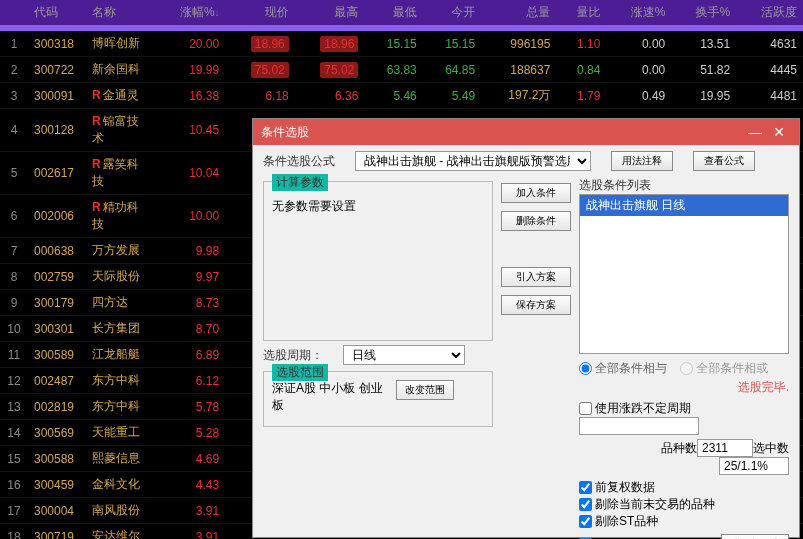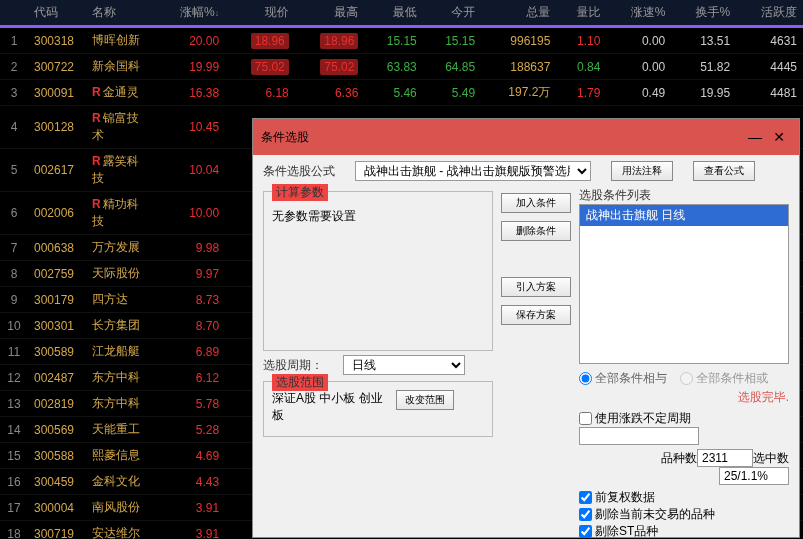--- a/index.html
+++ b/index.html
@@ -1,45 +1,45 @@
 <!DOCTYPE html>
 <html><head>
 <meta charset="utf-8">
 <style>
 *{box-sizing:border-box;margin:0;padding:0;font-family:"Microsoft YaHei",SimSun,sans-serif}
 body{background:#000;color:#ccc;font-size:12px;width:803px;height:539px;overflow:hidden;position:relative}
 .tbl{width:803px;border-collapse:collapse}
-.tbl th{background:#0f172a;color:#999;text-align:right;padding:4px 6px;font-weight:normal;border-bottom:3px solid #8b5cf6;height:24px;font-size:12px}
+.tbl th{background:#4c1d95;color:#999;text-align:right;padding:4px 6px;font-weight:normal;border-bottom:6px solid #8b5cf6;height:24px;font-size:12px}
 .tbl th:first-child{text-align:center;width:28px}
 .tbl th:nth-child(2){text-align:left;width:58px}
 .tbl th:nth-child(3){text-align:left;width:68px}
 .tbl td{padding:4px 6px;text-align:right;height:23px;border-bottom:1px solid #111;font-size:12px}
 .tbl td:first-child{text-align:center;color:#888}
 .tbl td:nth-child(2){color:#d4a84b;text-align:left}
 .tbl td:nth-child(3){color:#d4a84b;text-align:left}
 .red{color:#e83030}
 .green{color:#3cb043}
 .yellow{color:#d4a84b}
 .white{color:#ccc}
 .hlcell{background:#8b1a1a;color:#e83030;display:inline-block;padding:1px 4px;border-radius:2px}
 .rbadge{color:#e83030;font-weight:bold;margin-right:2px}
 .sort-ico{font-size:9px;color:#888}
 
 .dlg{position:absolute;left:252px;top:118px;width:548px;height:420px;background:#f0f0f0;border:1px solid #888;font-size:12px;color:#000}
-.dlg-title{background:#d9534f;color:#000000;height:36px;line-height:26px;padding:0 8px;display:flex;align-items:center}
+.dlg-title{background:#d9534f;color:#ffffff;height:26px;line-height:26px;padding:0 8px;display:flex;align-items:center}
 .dlg-title span:first-child{flex:1}
 .dlg-title .tbtn{width:24px;text-align:center;cursor:pointer;font-size:14px}
 .dlg-body{padding:6px 10px;font-size:12px}
 .row1{display:flex;align-items:center;gap:20px;margin-bottom:6px}
 .lbl{color:#333}
 .sel{border:1px solid #999;background:#fff;height:20px;padding:0 4px;font-size:12px}
 .btn{border:1px solid #888;background:linear-gradient(#fdfdfd,#e6e6e6);height:20px;padding:0 8px;font-size:10px;cursor:pointer;white-space:nowrap}
 .btnw{min-width:62px}
 .grp{border:1px solid #bbb;margin:4px 0;padding:8px;font-size:12px;position:relative}
-.grp-title{position:absolute;top:-8px;left:8px;background:#ef4444;padding:0 4px;color:#333}
+.grp-title{position:absolute;top:-8px;left:8px;background:#14b8a6;padding:0 4px;color:#333}
 .mid{display:flex;gap:8px}
 .left-col{width:230px}
 .right-col{flex:1}
 .cond-list{border:1px solid #999;background:#fff;height:160px;overflow:auto;font-size:12px}
 .cond-list .item{background:#2e6bd2;color:#fff;padding:2px 6px}
 .btn-col{display:flex;flex-direction:column;gap:8px;margin:6px 0}
 .radio-row{margin-top:6px;color:#666}
 .radio-row label{margin-right:10px}
 .disabled{color:#999}
 .red-txt{color:#d9534f}

